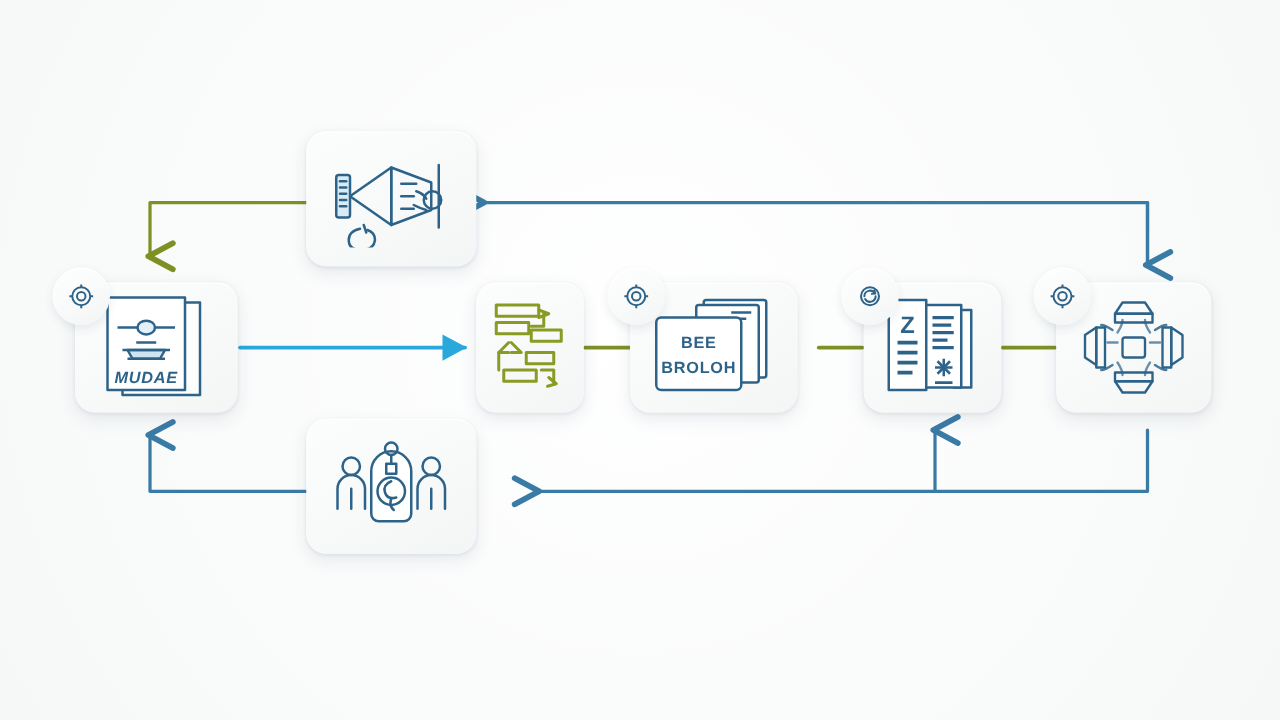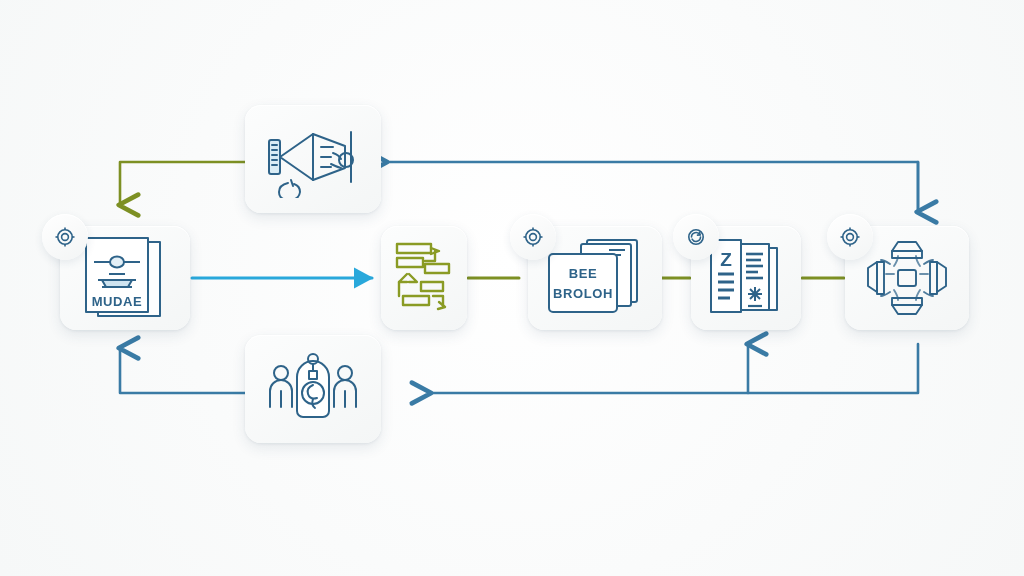--- a/index.html
+++ b/index.html
@@ -105,21 +105,21 @@
         <line x1="60" y1="47" x2="70" y2="47"></line>
         <path d="M72,33 q6,2 8,6"></path>
         <path d="M70,44 q6,3 10,4"></path>
         <circle cx="85" cy="40" r="7"></circle>
         <path d="M27,63 q-9,2 -9,9 q0,8 10,8 q10,0 11,-8 q0,-6 -6,-8"></path>
         <path d="M30,60 l2,6"></path>
       </g>
     </svg>
   </div>
 
-  <div class="card" style="left:60px; top:226px; width:130px; height:104px;">
+  <div class="card" style="left:60px; top:226px; width:130px; height:104px;font-style:italic;">
     <div class="badge">
       <svg width="22" height="22" viewBox="0 0 22 22">
         <g fill="none" stroke="#2e6389" stroke-width="1.6">
           <circle cx="11" cy="11" r="7.2"></circle>
           <circle cx="11" cy="11" r="3.4"></circle>
           <line x1="11" y1="1.5" x2="11" y2="4"></line>
             <line x1="11" y1="18" x2="11" y2="20.5"></line>
           <line x1="1.5" y1="11" x2="4" y2="11"></line>
             <line x1="18" y1="11" x2="20.5" y2="11"></line>
         </g>
@@ -152,21 +152,21 @@
         <path d="M18,36 l8,8 l-8,0"></path>
         <rect x="30" y="44" width="22" height="9"></rect>
         <rect x="12" y="58" width="26" height="9"></rect>
         <path d="M42,58 l10,0 l0,10"></path>
         <path d="M48,64 l6,5 l-7,2"></path>
         <line x1="8" y1="44" x2="8" y2="58"></line>
       </g>
     </svg>
   </div>
 
-  <div class="card" style="left:528px; top:226px; width:134px; height:104px;">
+  <div class="card" style="left:504px; top:226px; width:134px; height:104px;">
     <div class="badge">
       <svg width="22" height="22" viewBox="0 0 22 22">
         <g fill="none" stroke="#2e6389" stroke-width="1.6">
           <circle cx="11" cy="11" r="7.2"></circle>
           <circle cx="11" cy="11" r="3.4"></circle>
           <line x1="11" y1="1.5" x2="11" y2="4"></line>
             <line x1="11" y1="18" x2="11" y2="20.5"></line>
           <line x1="1.5" y1="11" x2="4" y2="11"></line>
             <line x1="18" y1="11" x2="20.5" y2="11"></line>
         </g>

